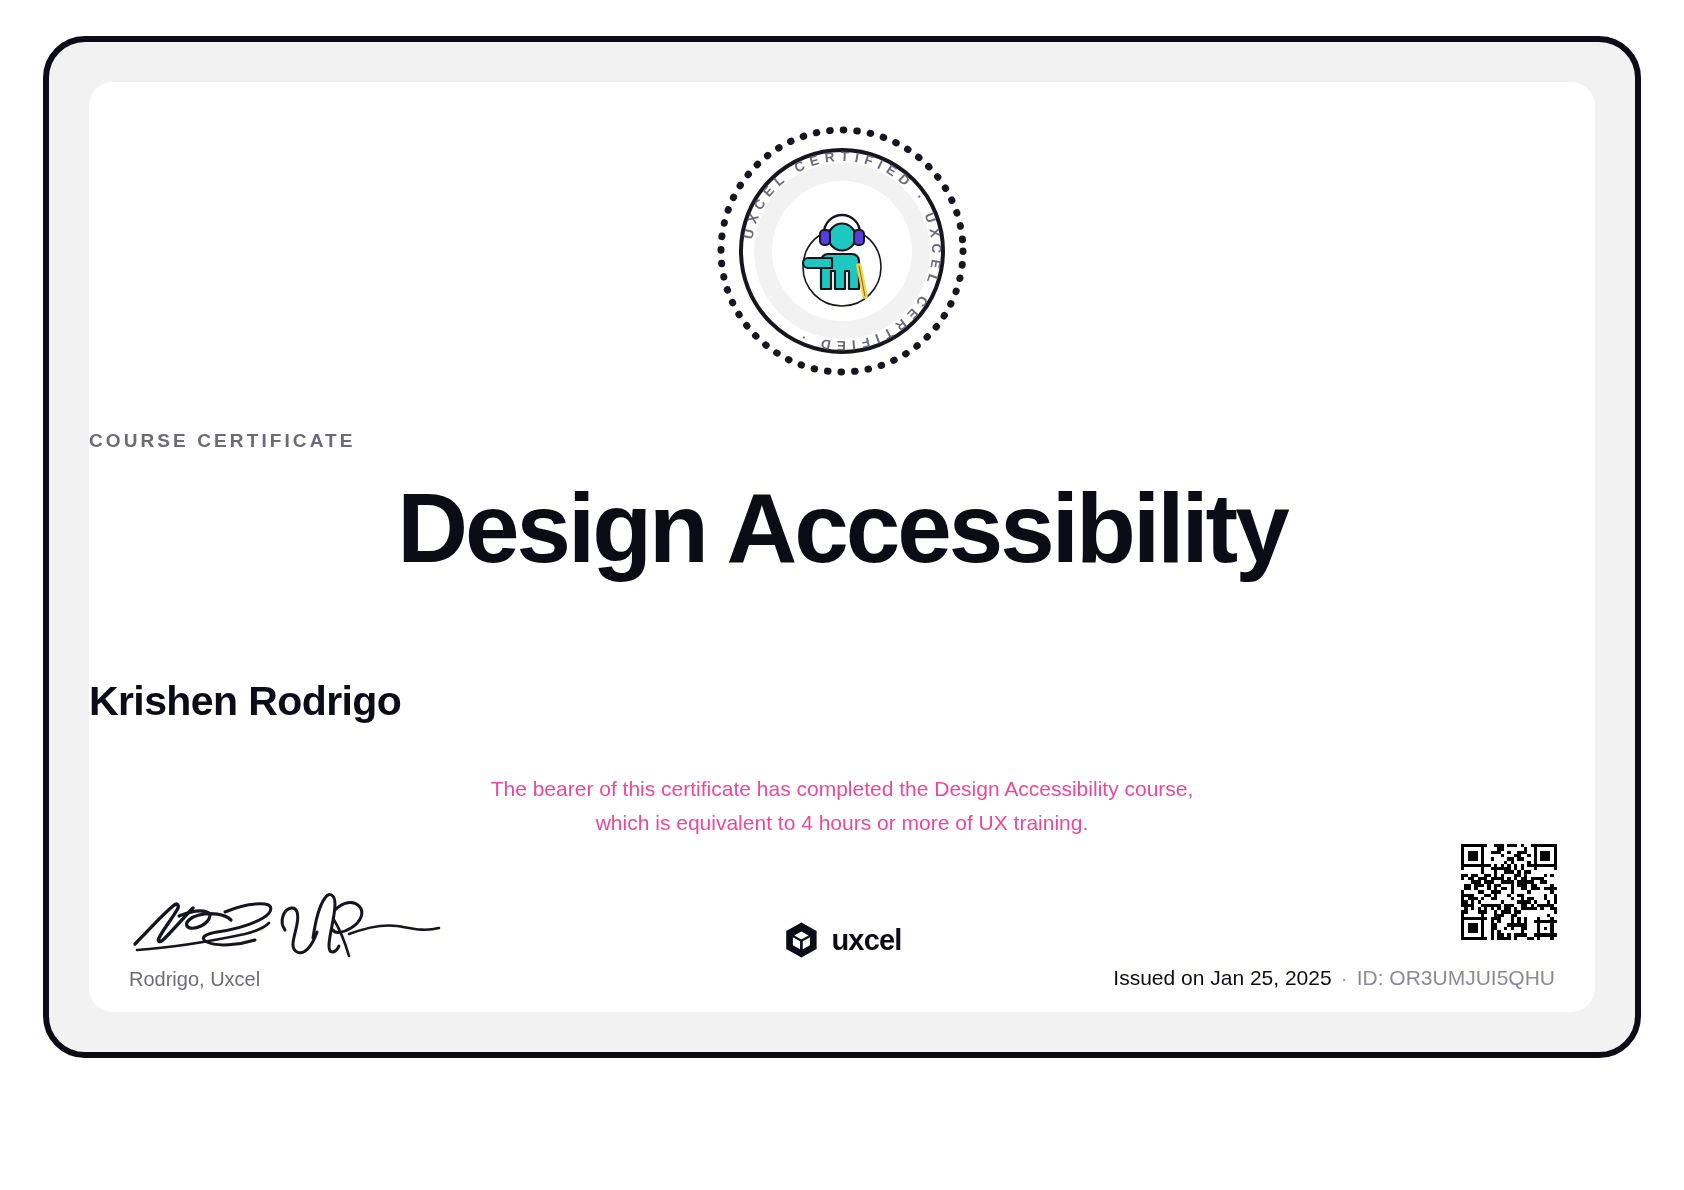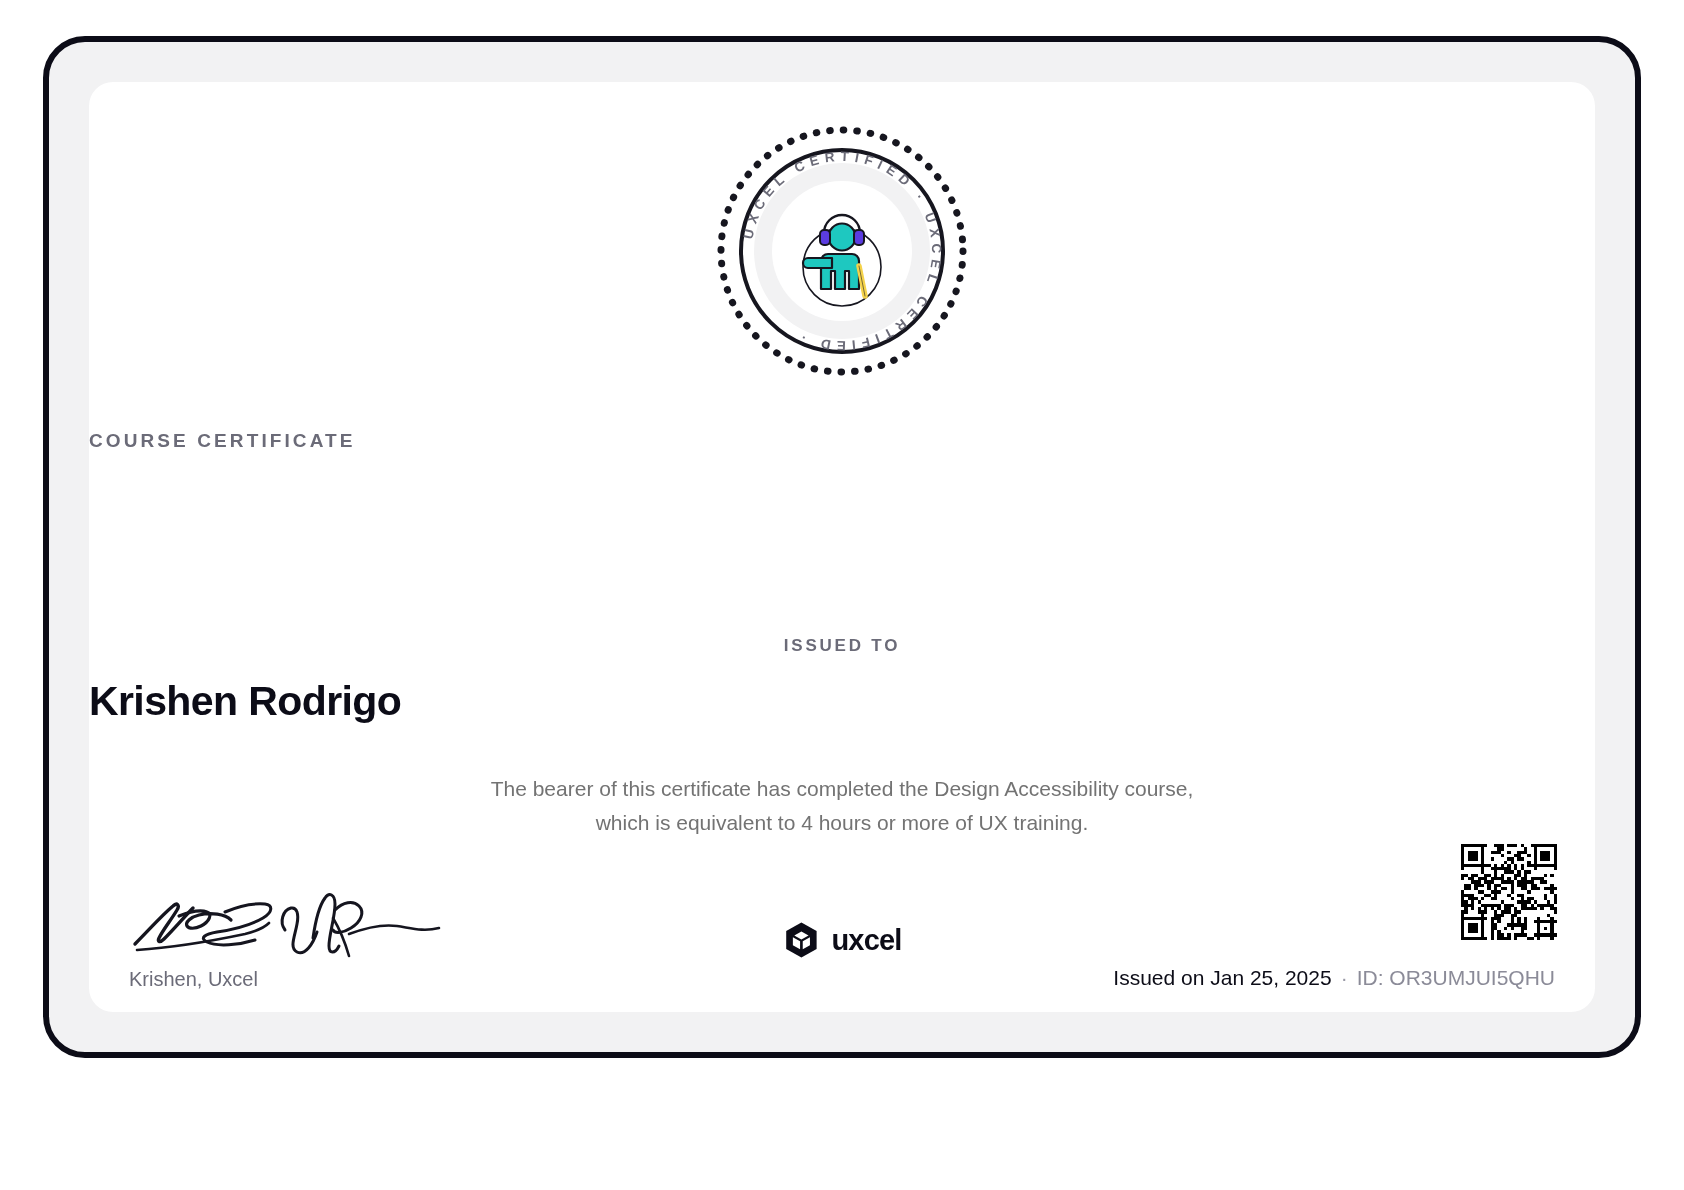--- a/index.html
+++ b/index.html
@@ -93,21 +93,21 @@
 
   .description {
     position: absolute;
     left: 50%;
     transform: translateX(-50%);
     top: 690px;
     width: 900px;
     text-align: center;
     font-size: 21px;
     line-height: 1.62;
-    color: #737373;
+    color: #ec4899;
   }
 
   
   .signatures {
     position: absolute;
     left: 38px;
     top: 790px;
     width: 330px;
     height: 88px;
   }
@@ -197,22 +197,22 @@
           <path d="M 121 138 h -24 a 5 5 0 0 0 0 10 h 24 z" fill="#1ec8c0" stroke="#16161f" stroke-width="2.2" stroke-linejoin="round"></path>
 
           <path d="M 148 146 l 6 30" stroke="#f5d34b" stroke-width="5.5" stroke-linecap="round" fill="none"></path>
           <path d="M 148 146 l 6 30" stroke="#16161f" stroke-width="1" stroke-linecap="round" fill="none" opacity="0.55"></path>
         </g>
       </svg>
     </div>
 
     <div class="eyebrow">COURSE CERTIFICATE</div>
 
-
-    <div class="issued-label">ISSUED TO</div>
+    <h1 class="course-title">Design Accessibility</h1>
+
 
     <div class="recipient-name">Krishen Rodrigo</div>
 
     <p class="description">
       <span>The bearer of this certificate has completed the Design Accessibility course,</span><br>
       <span>which is equivalent to 4 hours or more of UX training.</span>
     </p>
 
     <div class="signatures">
       <svg viewBox="0 0 330 88" xmlns="http://www.w3.org/2000/svg" aria-hidden="true">
@@ -229,21 +229,21 @@
             <path d="M158 58 C 152 50, 156 38, 164 36 C 170 35, 172 42, 170 52 C 168 64, 162 76, 170 80 C 178 84, 186 72, 190 60" stroke-width="3"></path>
             <path d="M186 66 C 188 52, 192 34, 198 26 C 202 20, 208 22, 208 32 C 208 46, 202 62, 202 74 C 202 82, 208 82, 212 74" stroke-width="3"></path>
             <path d="M208 38 C 216 30, 226 28, 232 34 C 238 40, 234 50, 224 56 C 216 61, 208 62, 206 58" stroke-width="3"></path>
             <path d="M206 46 C 212 56, 218 70, 222 84" stroke-width="2.6"></path>
             <path d="M222 62 C 238 56, 256 52, 270 54 C 284 56, 296 60, 312 56" stroke-width="2.6"></path>
           </g>
         </g>
       </svg>
     </div>
 
-    <div class="founders-label">Krishen, Uxcel</div>
+    <div class="founders-label">Rodrigo, Uxcel</div>
 
     <div class="brand-logo">
       <svg class="brand-mark" viewBox="0 0 40 40" xmlns="http://www.w3.org/2000/svg" aria-hidden="true">
         <path d="M20 1.5 L36 10.5 V29.5 L20 38.5 L4 29.5 V10.5 Z" fill="#0c0c17"></path>
         <g fill="#ffffff">
           <path d="M20 11 L27.5 15.2 L20 19.4 L12.5 15.2 Z"></path>
           <path d="M11 17 L18.6 21.3 V29.8 L11 25.5 Z"></path>
           <path d="M29 17 L21.4 21.3 V29.8 L29 25.5 Z"></path>
         </g>
       </svg>

